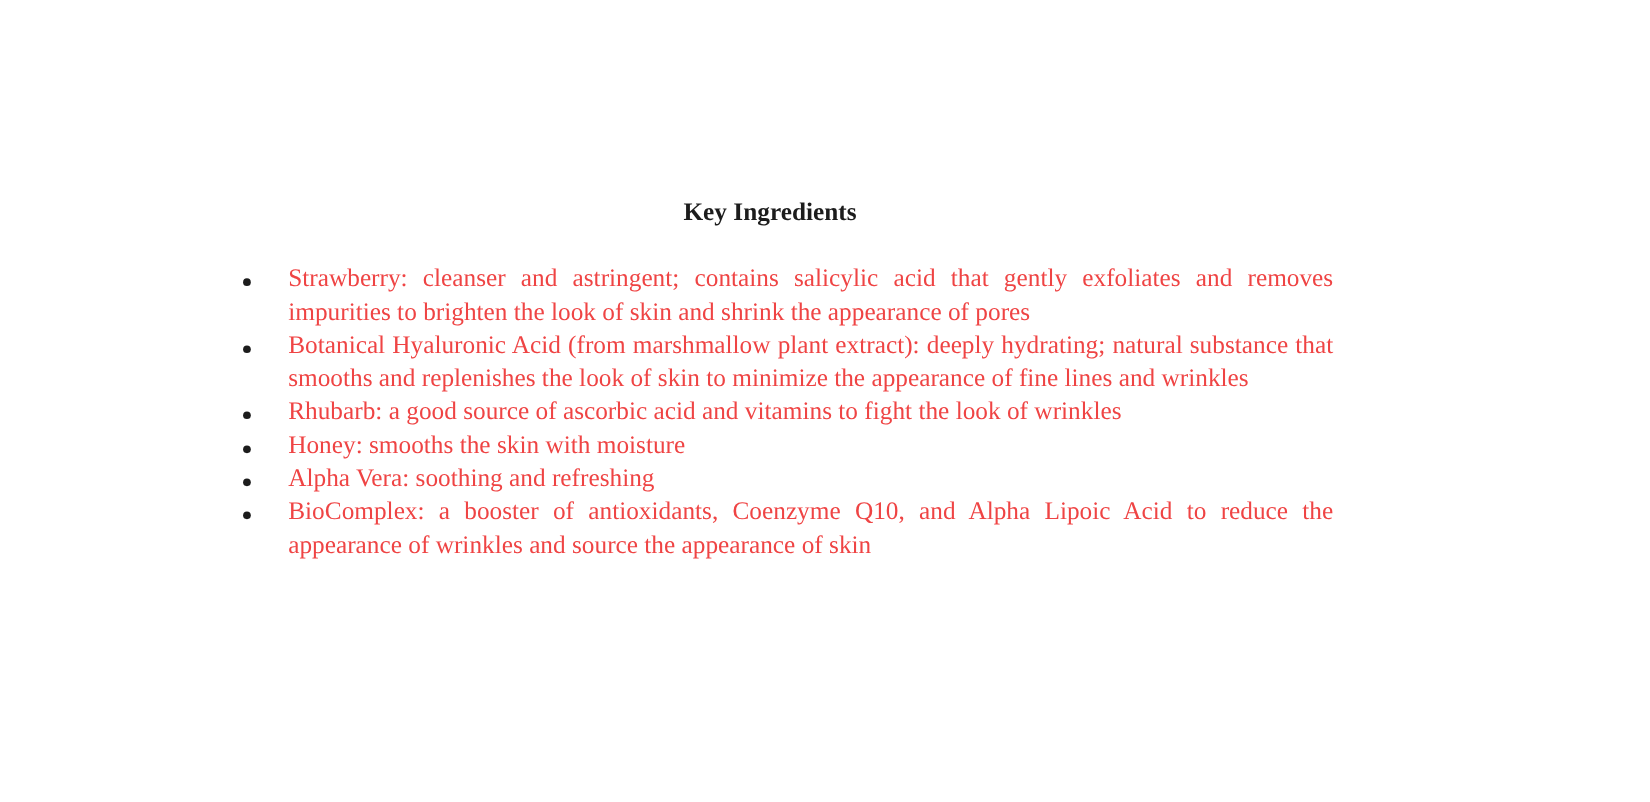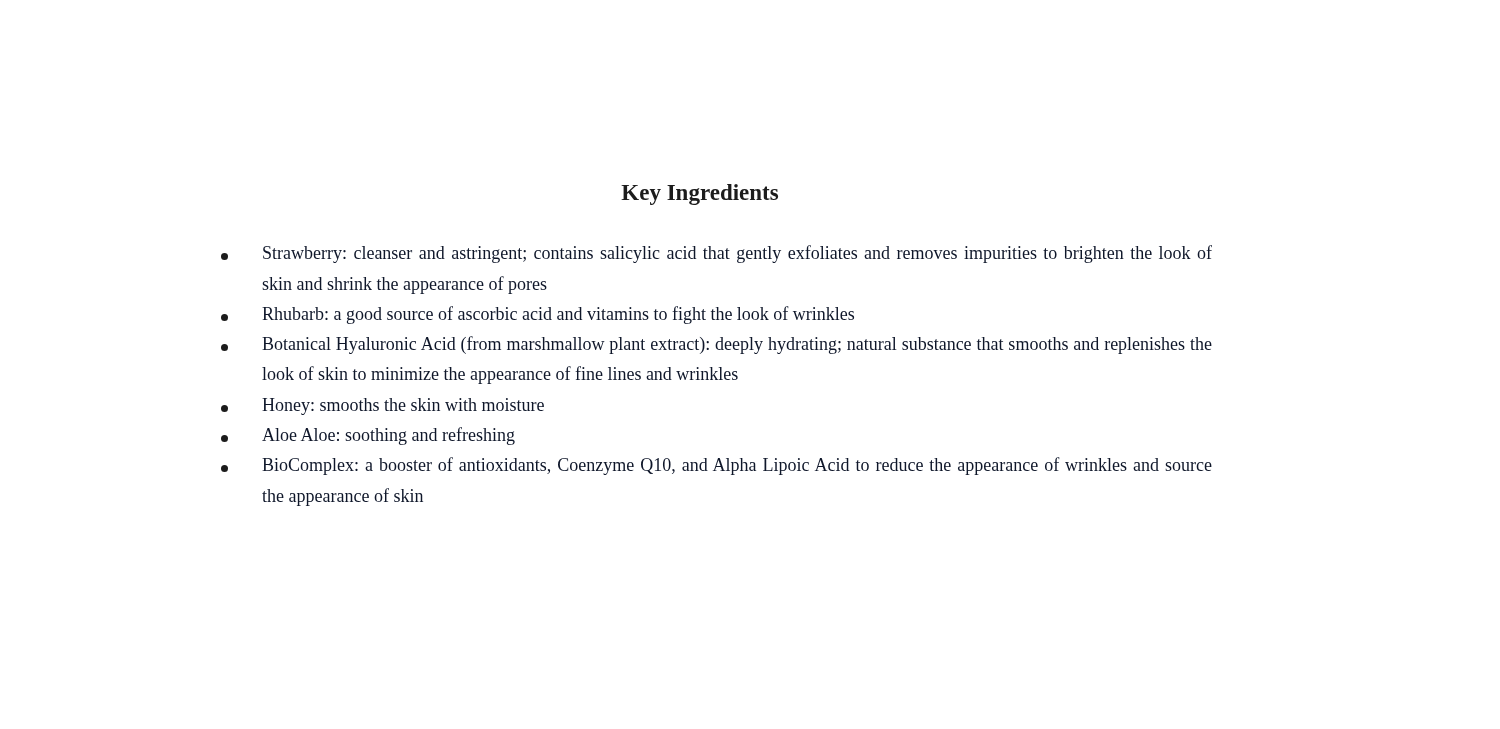--- a/index.html
+++ b/index.html
@@ -31,44 +31,44 @@
     color: #1c1c1c;
   }
   ul.ingredient-list {
     list-style: none;
     margin: 30px 0 0 0;
     padding: 0;
   }
   ul.ingredient-list li {
     position: relative;
     padding-left: 74px;
-    font-size: 18px;
+    font-size: 23px;
     line-height: 30.3px;
     text-align: justify;
-    color: #0f172a;
+    color: #ef4444;
   }
   ul.ingredient-list li::before {
     content: "";
     position: absolute;
     left: 33px;
     top: 15px;
     width: 7px;
     height: 7px;
     border-radius: 50%;
     background: #1c1c1c;
   }
 </style>
 </head>
 <body>
 
 <div class="page">
   <div class="content">
     <h1 class="doc-heading">Key Ingredients</h1>
     <ul class="ingredient-list">
       <li>Strawberry: cleanser and astringent; contains salicylic acid that gently exfoliates and removes impurities to brighten the look of skin and shrink the appearance of pores</li>
+      <li>Botanical Hyaluronic Acid (from marshmallow plant extract): deeply hydrating; natural substance that smooths and replenishes the look of skin to minimize the appearance of fine lines and wrinkles</li>
       <li>Rhubarb: a good source of ascorbic acid and vitamins to fight the look of wrinkles</li>
-      <li>Botanical Hyaluronic Acid (from marshmallow plant extract): deeply hydrating; natural substance that smooths and replenishes the look of skin to minimize the appearance of fine lines and wrinkles</li>
       <li>Honey: smooths the skin with moisture</li>
-      <li>Aloe Aloe: soothing and refreshing</li>
+      <li>Alpha Vera: soothing and refreshing</li>
       <li>BioComplex: a booster of antioxidants, Coenzyme Q10, and Alpha Lipoic Acid to reduce the appearance of wrinkles and source the appearance of skin</li>
     </ul>
   </div>
 </div>
 
 </body></html>

